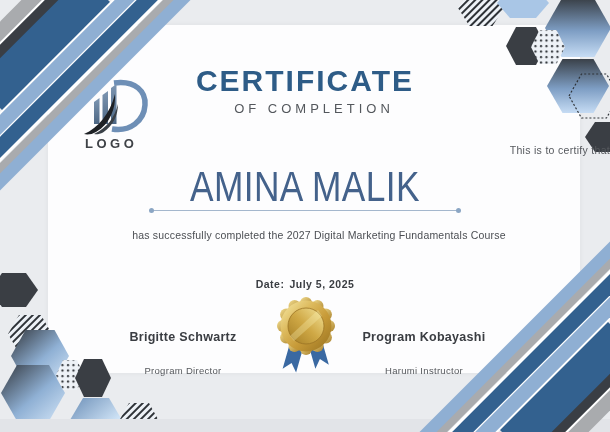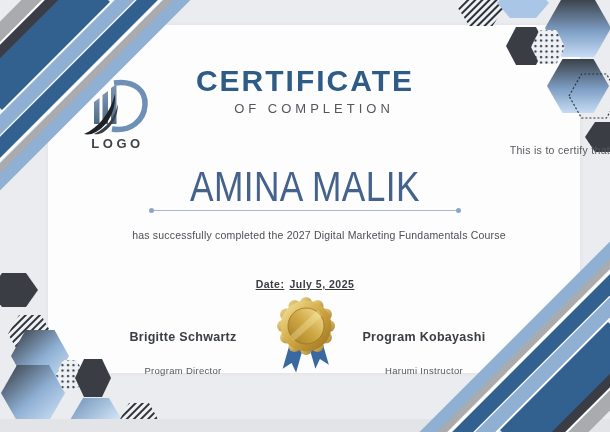--- a/index.html
+++ b/index.html
@@ -13,38 +13,38 @@
     position:absolute;left:48px;top:25px;width:532px;height:348px;
     background:#fdfdfe;z-index:1;
     box-shadow:0 0 6px rgba(0,0,0,0.05);
   }
   .bottom-strip{position:absolute;left:0;top:419px;width:610px;height:13px;background:#e2e4e8;z-index:3;}
   .hex-layer{position:absolute;left:0;top:0;z-index:2;}
   .stripes-tl{position:absolute;left:0;top:0;z-index:4;}
   .stripes-br{position:absolute;right:0;bottom:0;z-index:4;transform:rotate(180deg);}
   .content{position:absolute;z-index:5;}
 
-  .logo-box{left:82px;top:76px;width:68px;height:80px;text-align:center;}
+  .logo-box{left:82px;top:76px;width:68px;height:80px;text-align:left;}
   .logo-text{position:absolute;left:0;right:0;top:60px;font-size:13px;font-weight:bold;
     letter-spacing:3.5px;color:#3f4247;padding-left:3px;}
 
   .title{left:0;right:0;top:64px;text-align:center;font-size:30px;font-weight:bold;
     letter-spacing:2px;color:#2e5c87;}
   .subtitle{left:0;right:0;top:101px;text-align:center;font-size:13px;
     letter-spacing:4px;color:#53575c;padding-left:18px;}
   .certify{left:0;right:0;top:144px;text-align:right;font-size:10.5px;color:#55585d;letter-spacing:0.3px;}
   .name{left:0;right:0;top:163px;text-align:center;font-size:42px;font-weight:200;
     color:#44628b;letter-spacing:0.5px;transform:scaleX(0.84);transform-origin:center;}
   .name-rule{left:152px;top:210px;width:306px;height:1px;background:#a4b7cd;}
   .name-rule .dot{position:absolute;top:-2px;width:5px;height:5px;border-radius:50%;background:#8ba6c4;}
   .name-rule .dot.l{left:-3px;} .name-rule .dot.r{right:-3px;}
   .body-text{left:0;right:0;top:227px;text-align:center;font-size:10.5px;line-height:16px;
     color:#4b4e53;letter-spacing:0.2px;}
   .date-line{left:0;right:0;top:278px;text-align:center;font-size:10.5px;font-weight:bold;
-    color:#3a3d42;letter-spacing:0.5px;text-decoration:underline;}
+    color:#3a3d42;letter-spacing:0.5px;}
   .date-line .lbl{margin-right:5px;}
   .seal{left:264px;top:292px;}
   .sig{width:190px;text-align:center;}
   .sig-left{left:88px;top:330px;} .sig-right{left:329px;top:330px;}
   .sig .sig-name{font-size:12.5px;font-weight:bold;color:#3a3d42;letter-spacing:0.3px;}
   .sig .sig-role{margin-top:21px;font-size:9.5px;color:#55585c;letter-spacing:0.3px;}
 </style>
 </head>
 <body>
 

